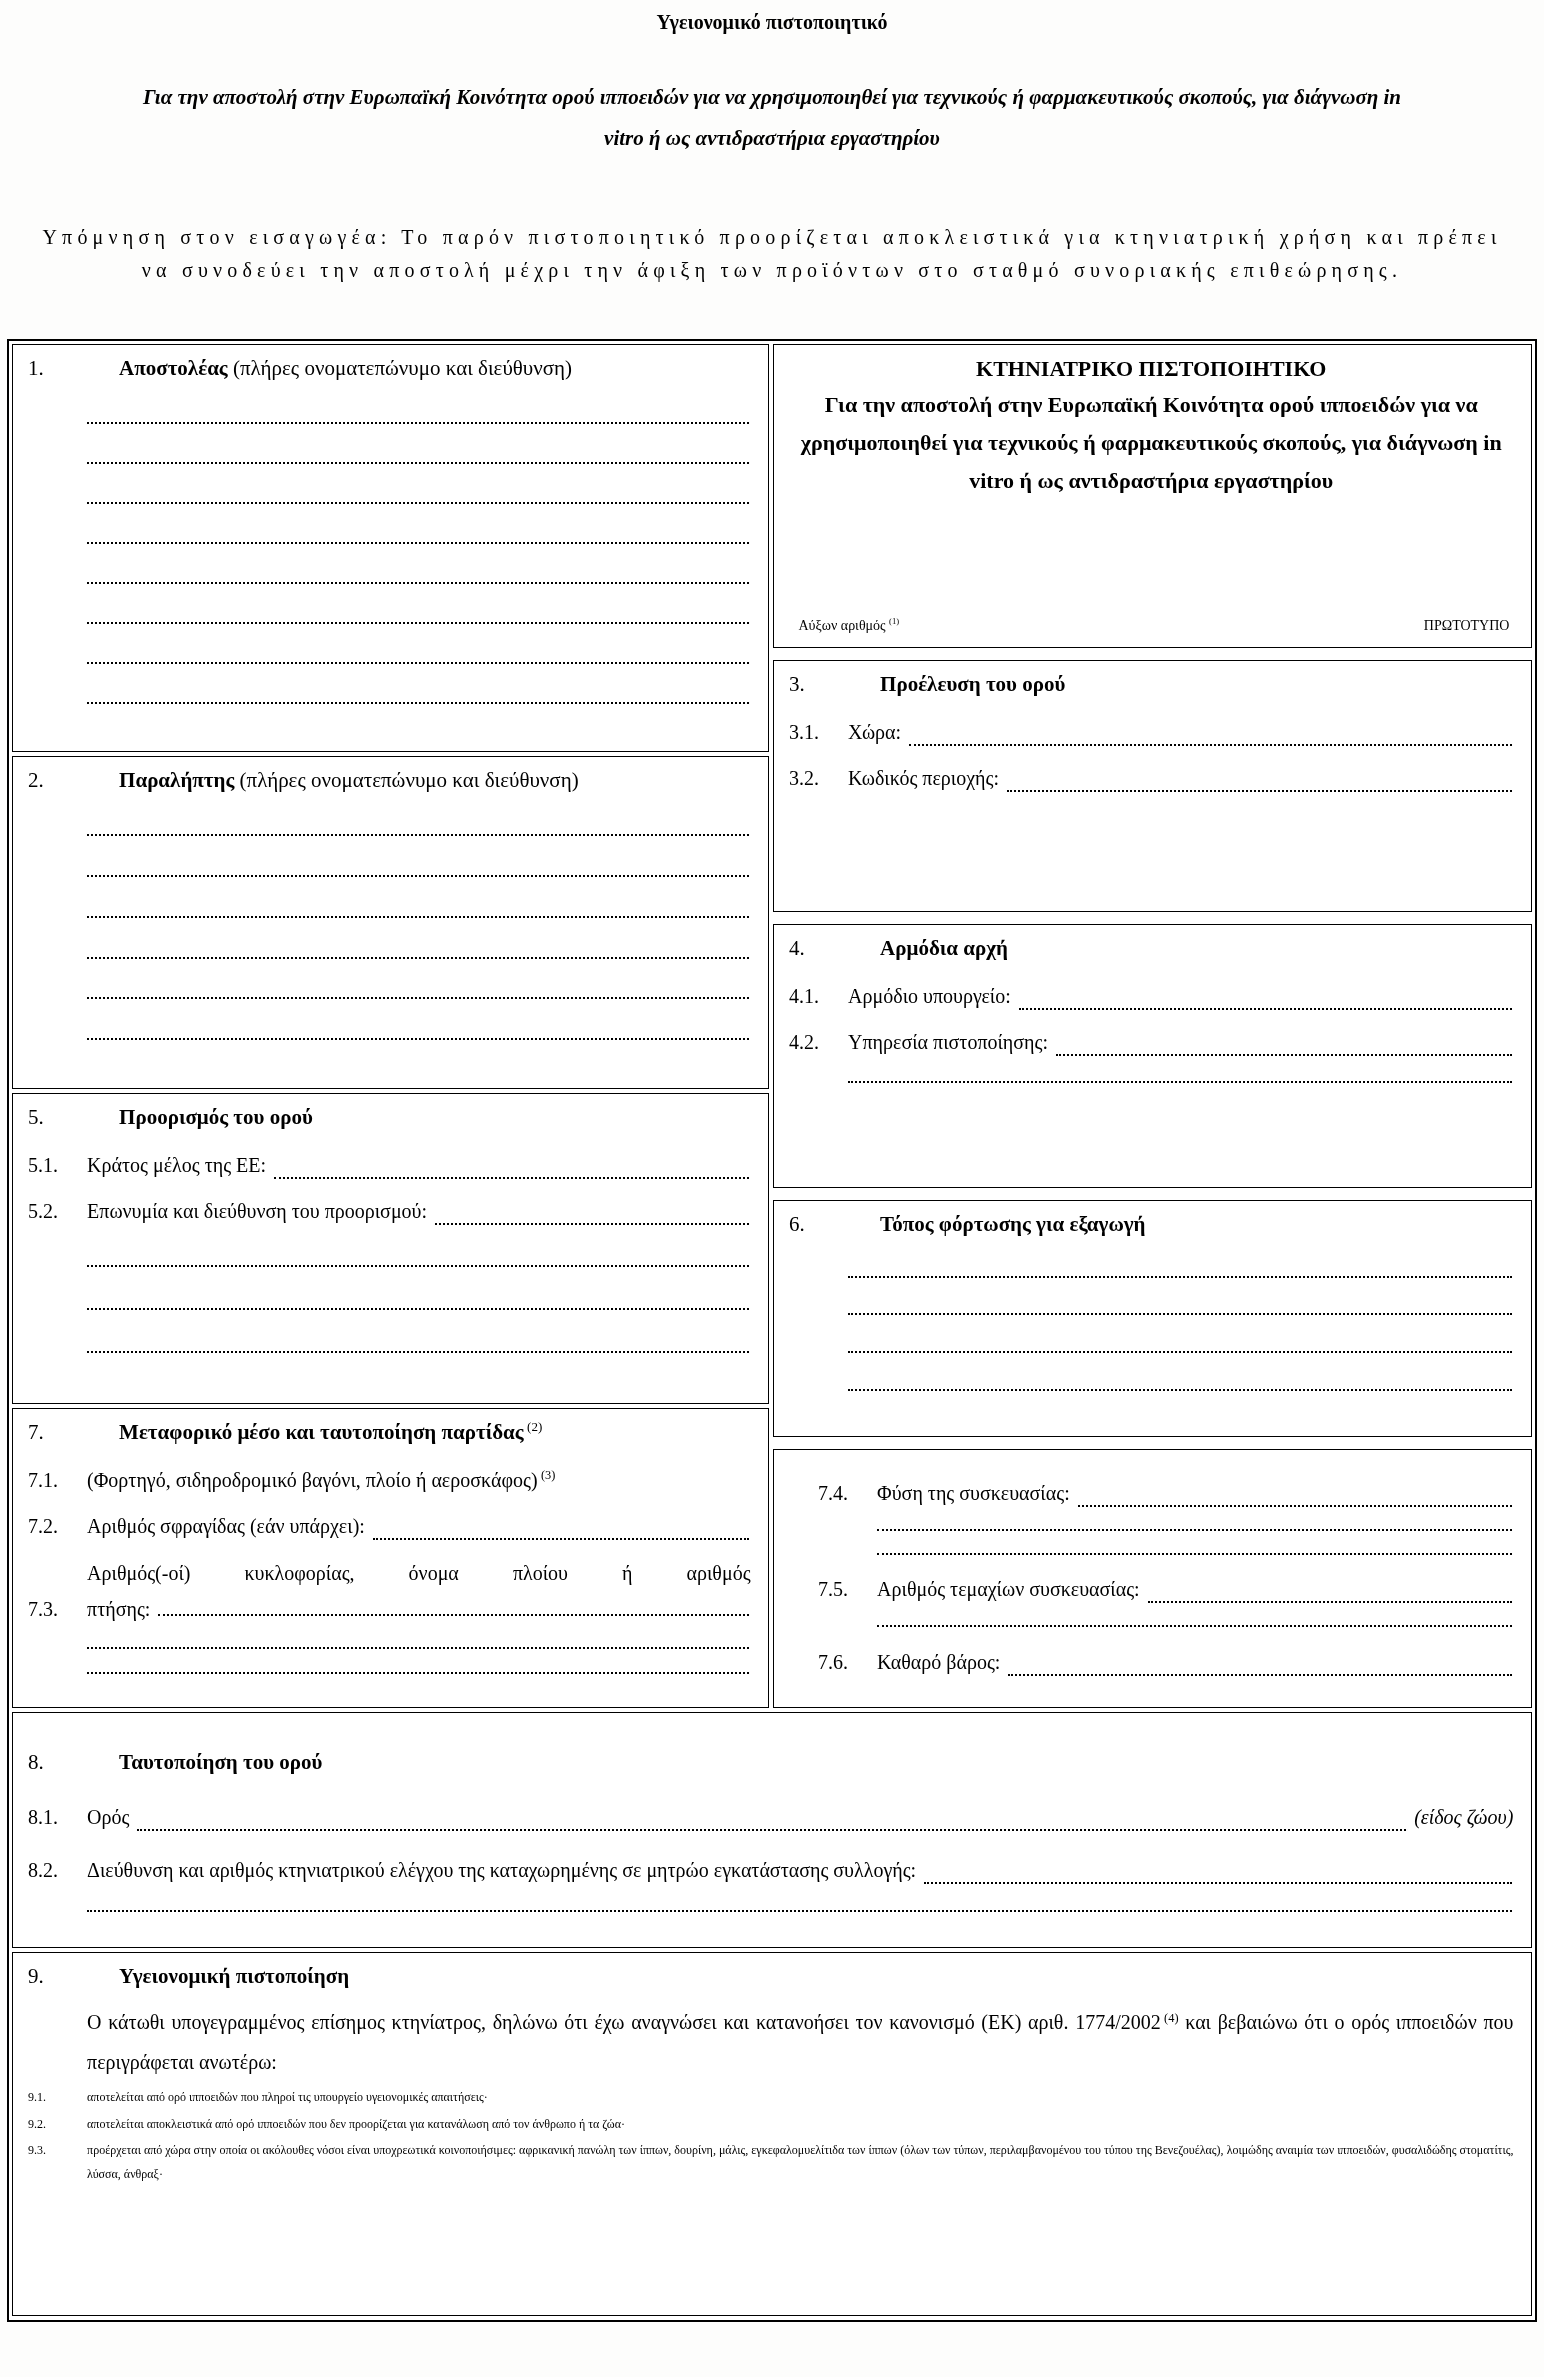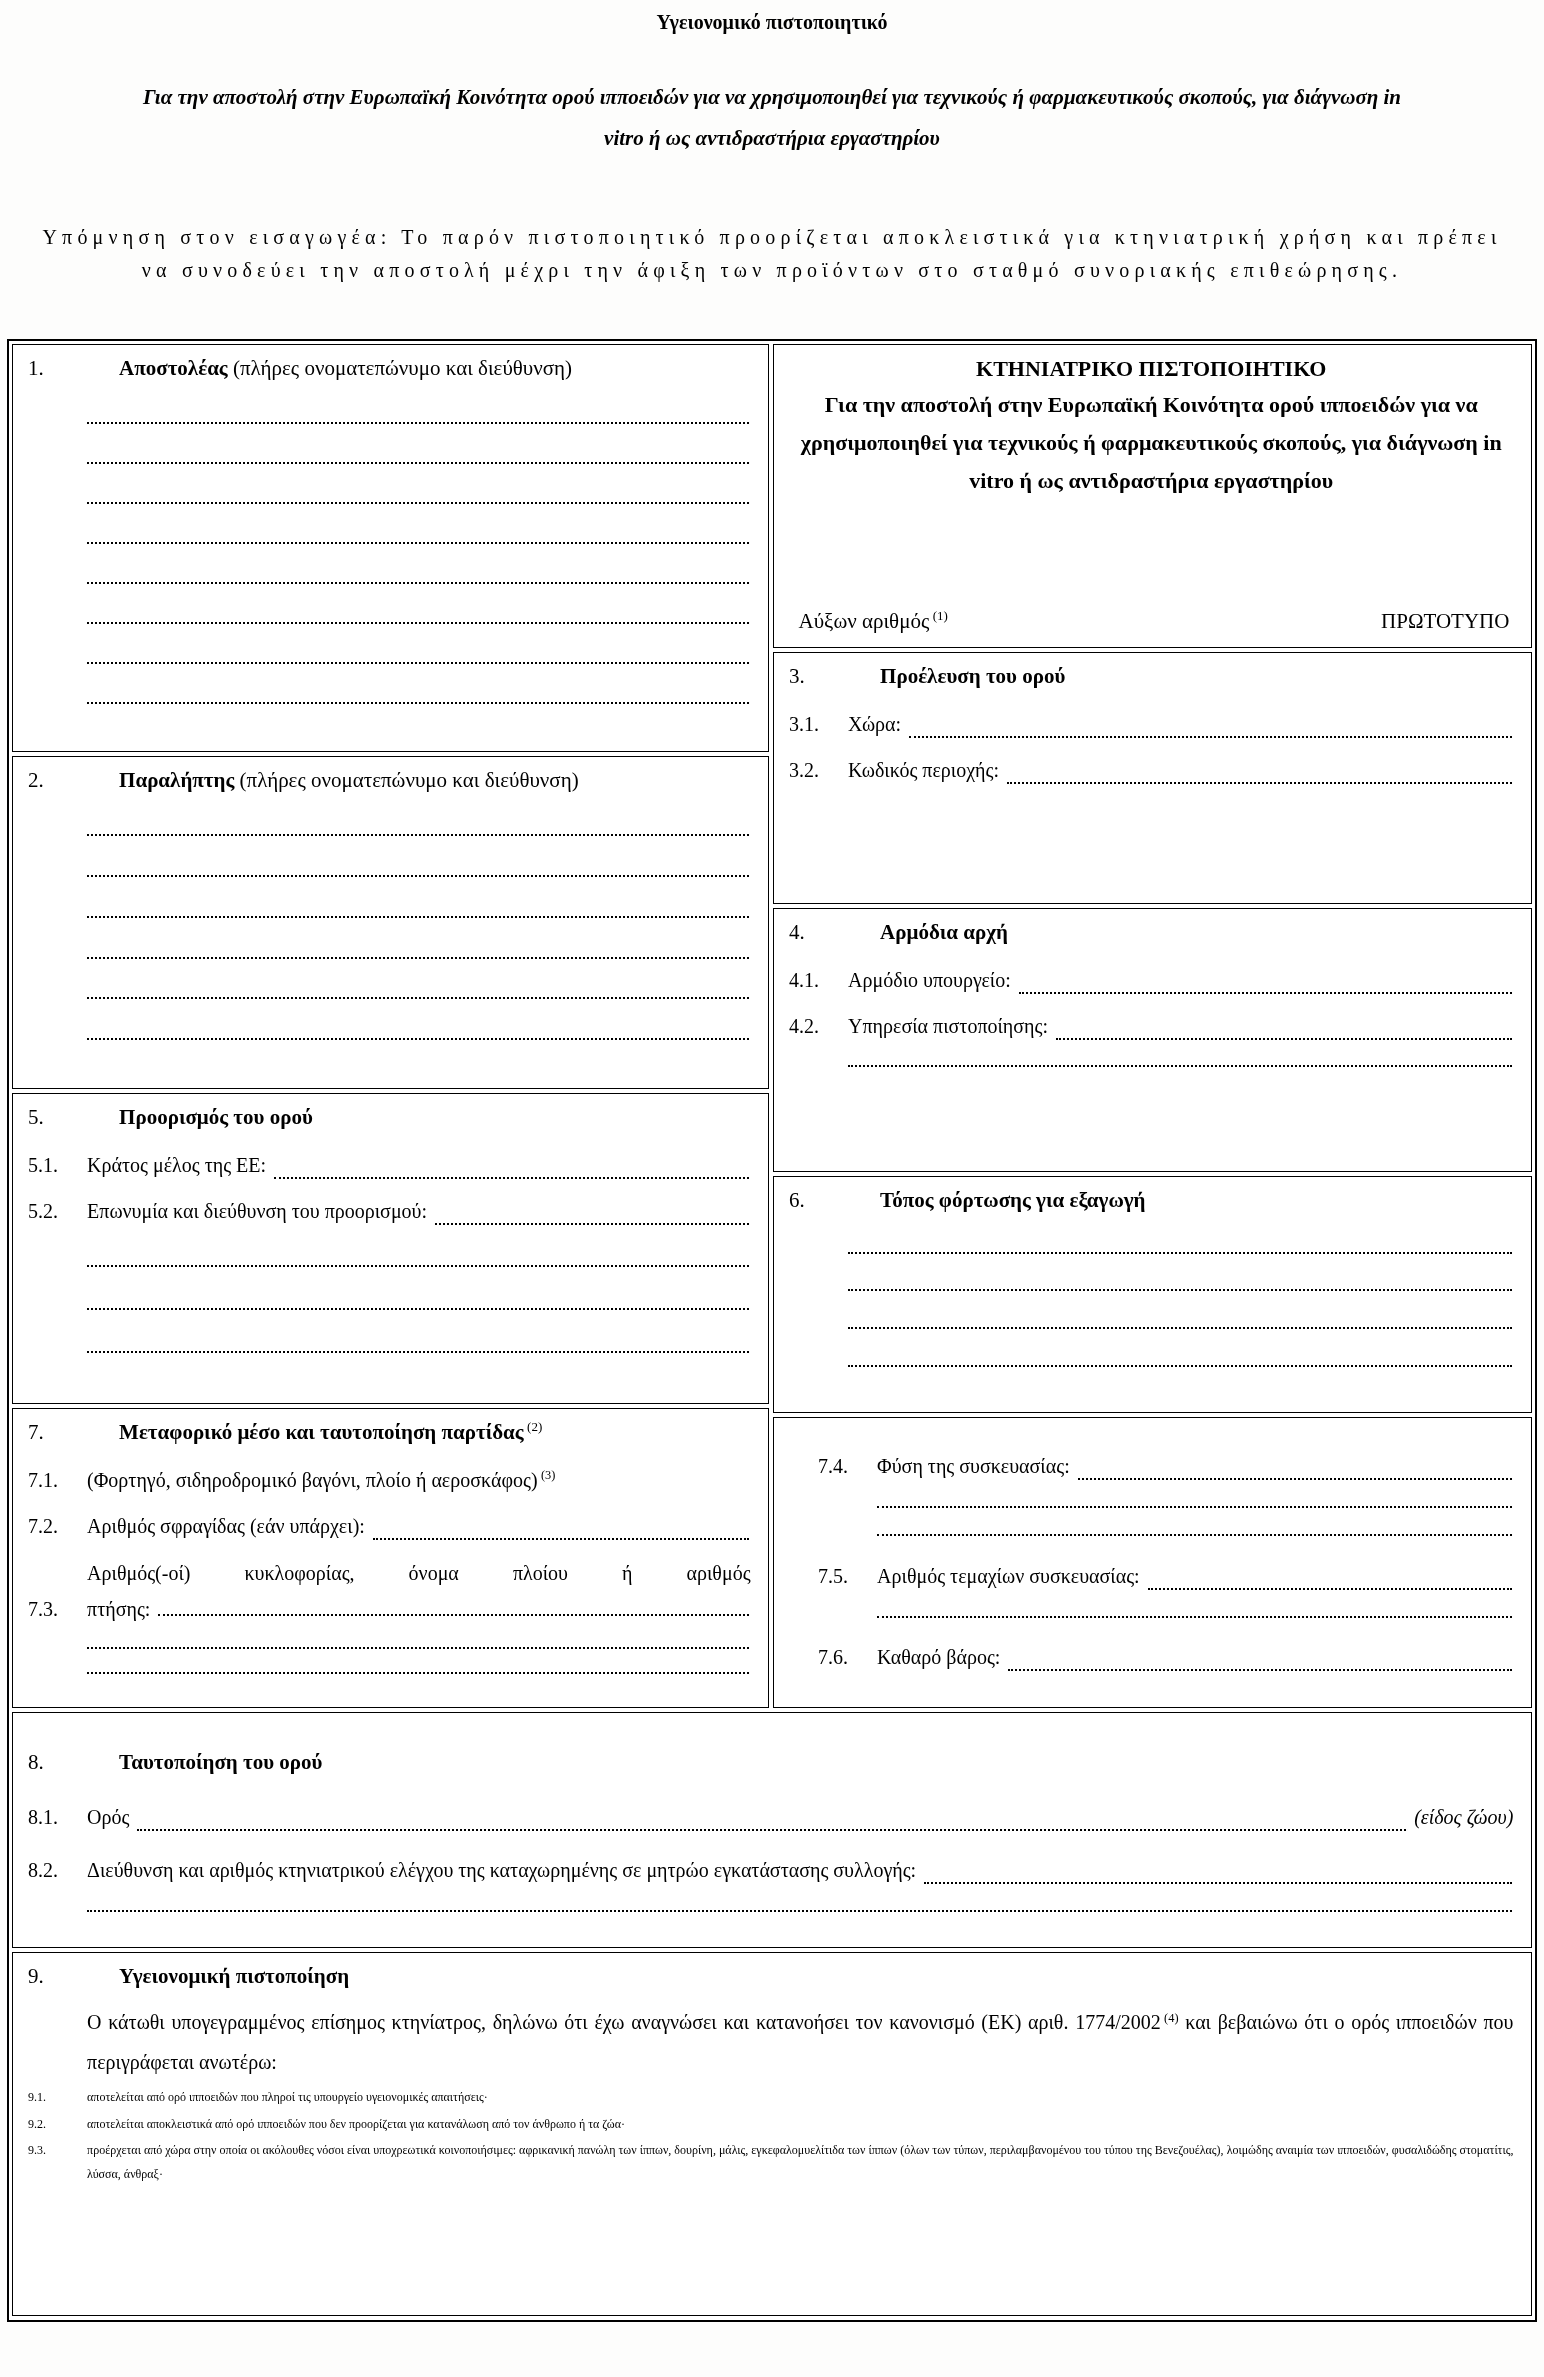--- a/index.html
+++ b/index.html
@@ -46,21 +46,21 @@
     box-sizing: border-box;
     border: 2px solid #000;
     padding: 3.4px;
     display: flex;
     flex-direction: column;
     gap: 4px;
     background: #fff;
   }
   .twocol { display: flex; gap: 4px; height: 1364px; flex: none; }
   .col-left  { width: 757px; flex: none; display: flex; flex-direction: column; gap: 4px; }
-  .col-right { flex: 1; display: flex; flex-direction: column; gap: 4px; }
+  .col-right { flex: 1; display: flex; flex-direction: column; gap: 12px; }
   .cell {
     border: 1.3px solid #000;
     box-sizing: border-box;
     padding: 8px 17.5px 9.4px 15px;
     overflow: hidden;
     display: flex;
     flex-direction: column;
     font-size: 20px;
   }
   .cell.fill-even { justify-content: space-evenly; }
@@ -138,21 +138,21 @@
     font-weight: bold;
     font-size: 22px;
     line-height: 1.72;
     margin: 4px 5.4px 0 5.4px;
     flex: none;
   }
   .serial-row {
     display: flex;
     justify-content: space-between;
     align-items: baseline;
-    font-size: 21px;
+    font-size: 14px;
     padding: 0 4px 4px 9.4px;
     flex: none;
   }
   
   .stack { flex: 1 1 auto; min-width: 0; }
   .just-line {
     display: block;
     text-align: justify;
     text-align-last: justify;
     line-height: 1.4;

